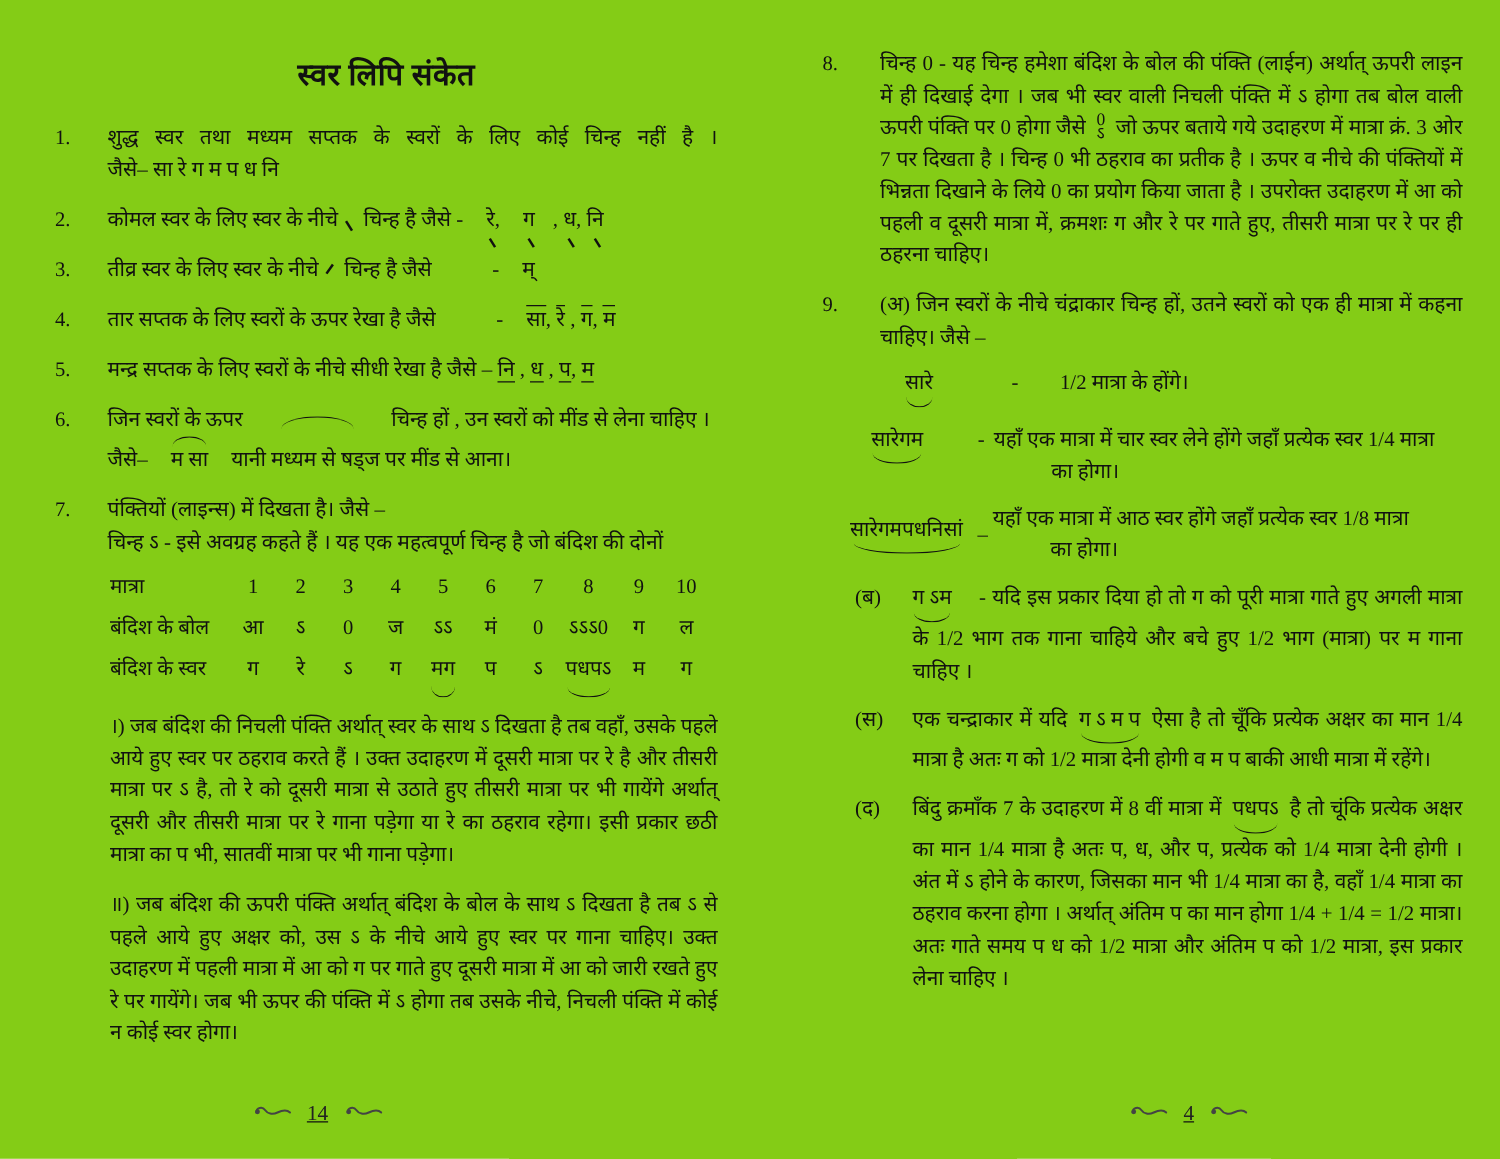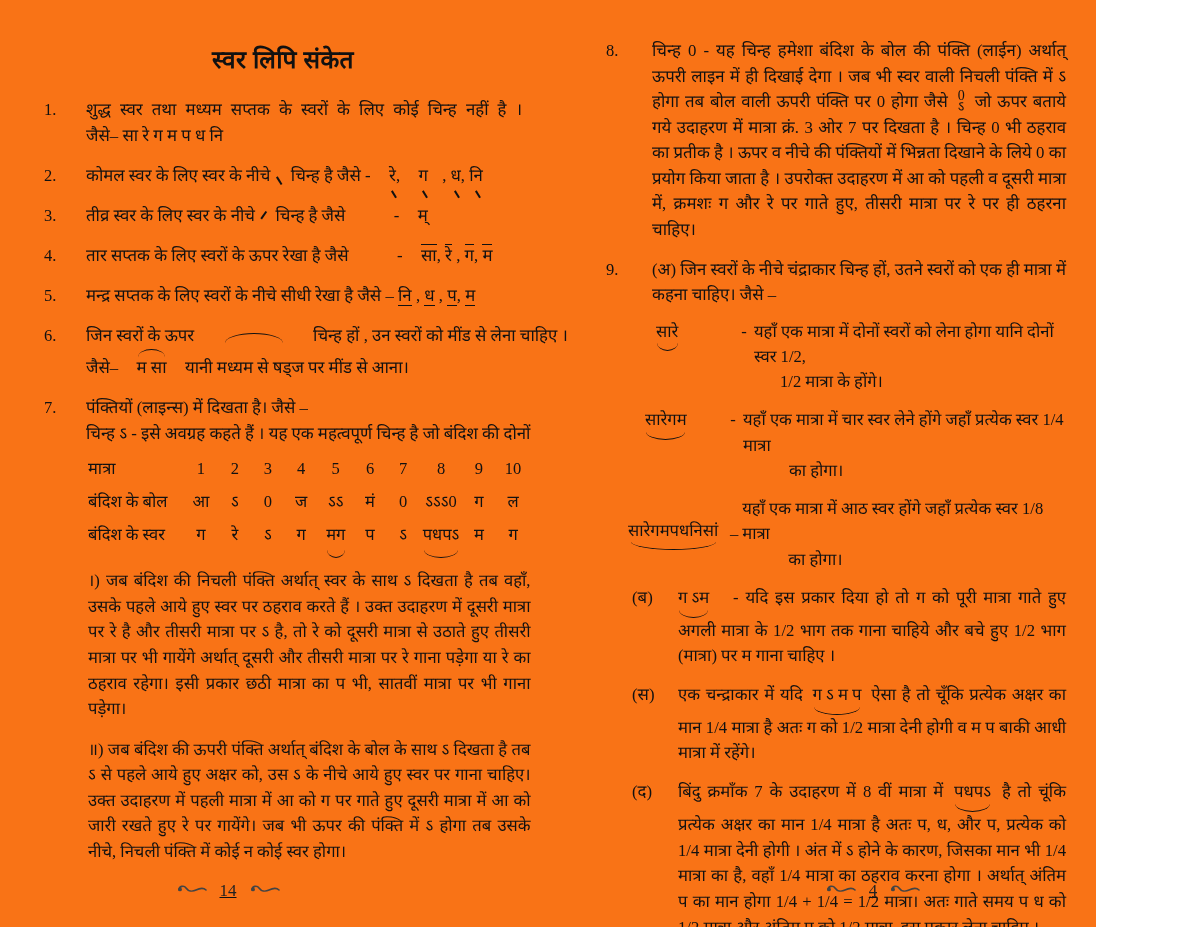--- a/index.html
+++ b/index.html
@@ -8,23 +8,23 @@
     background: #ffffff;
   }
   body {
     width: 1200px; height: 927px;
     font-family: "Liberation Serif", "DejaVu Serif", serif;
     color: #111111;
     overflow: hidden;
   }
   .spread {
     position: relative;
-    width: 1096px; height: 927px;
+    width: 1200px; height: 927px;
     display: flex;
-    background: #f97316;
+    background: #84cc16;
   }
   .page {
     position: relative;
     width: 600px; height: 927px;
     padding: 0;
   }
   .page-body {
     position: absolute;
     top: 38px; left: 44px; right: 26px;
     bottom: 70px;
@@ -454,27 +454,26 @@
       </div>
 
       <div class="item" style="margin-bottom:11px;">
         <div class="item-num">9.</div>
         <div class="item-body just">
           <span>(अ)</span>
           <span>जिन स्वरों के नीचे चंद्राकार चिन्ह हों, उतने स्वरों को एक ही मात्रा में कहना चाहिए। जैसे –</span>
         </div>
       </div>
 
-      <div class="ex-row" style="margin-left:50px;">
+      <div class="ex-row" style="margin-left:66px;">
         <div class="ex-term" style="width:78px;">
           <span class="chandra">सारे</span>
         </div>
         <div class="ex-dash">-</div>
         <div class="ex-text">
-          <span class="line" style="white-space:normal;">यहाँ एक मात्रा में दोनों स्वरों को लेना होगा यानि दोनों स्वर 1/2,</span>
           <span class="ex-cont">1/2 मात्रा के होंगे।</span>
         </div>
       </div>
 
       <div class="ex-row" style="margin-left:39px;">
         <div class="ex-term" style="width:78px;">
           <span class="chandra">सारेगम</span>
         </div>
         <div class="ex-dash">-</div>
         <div class="ex-text">

